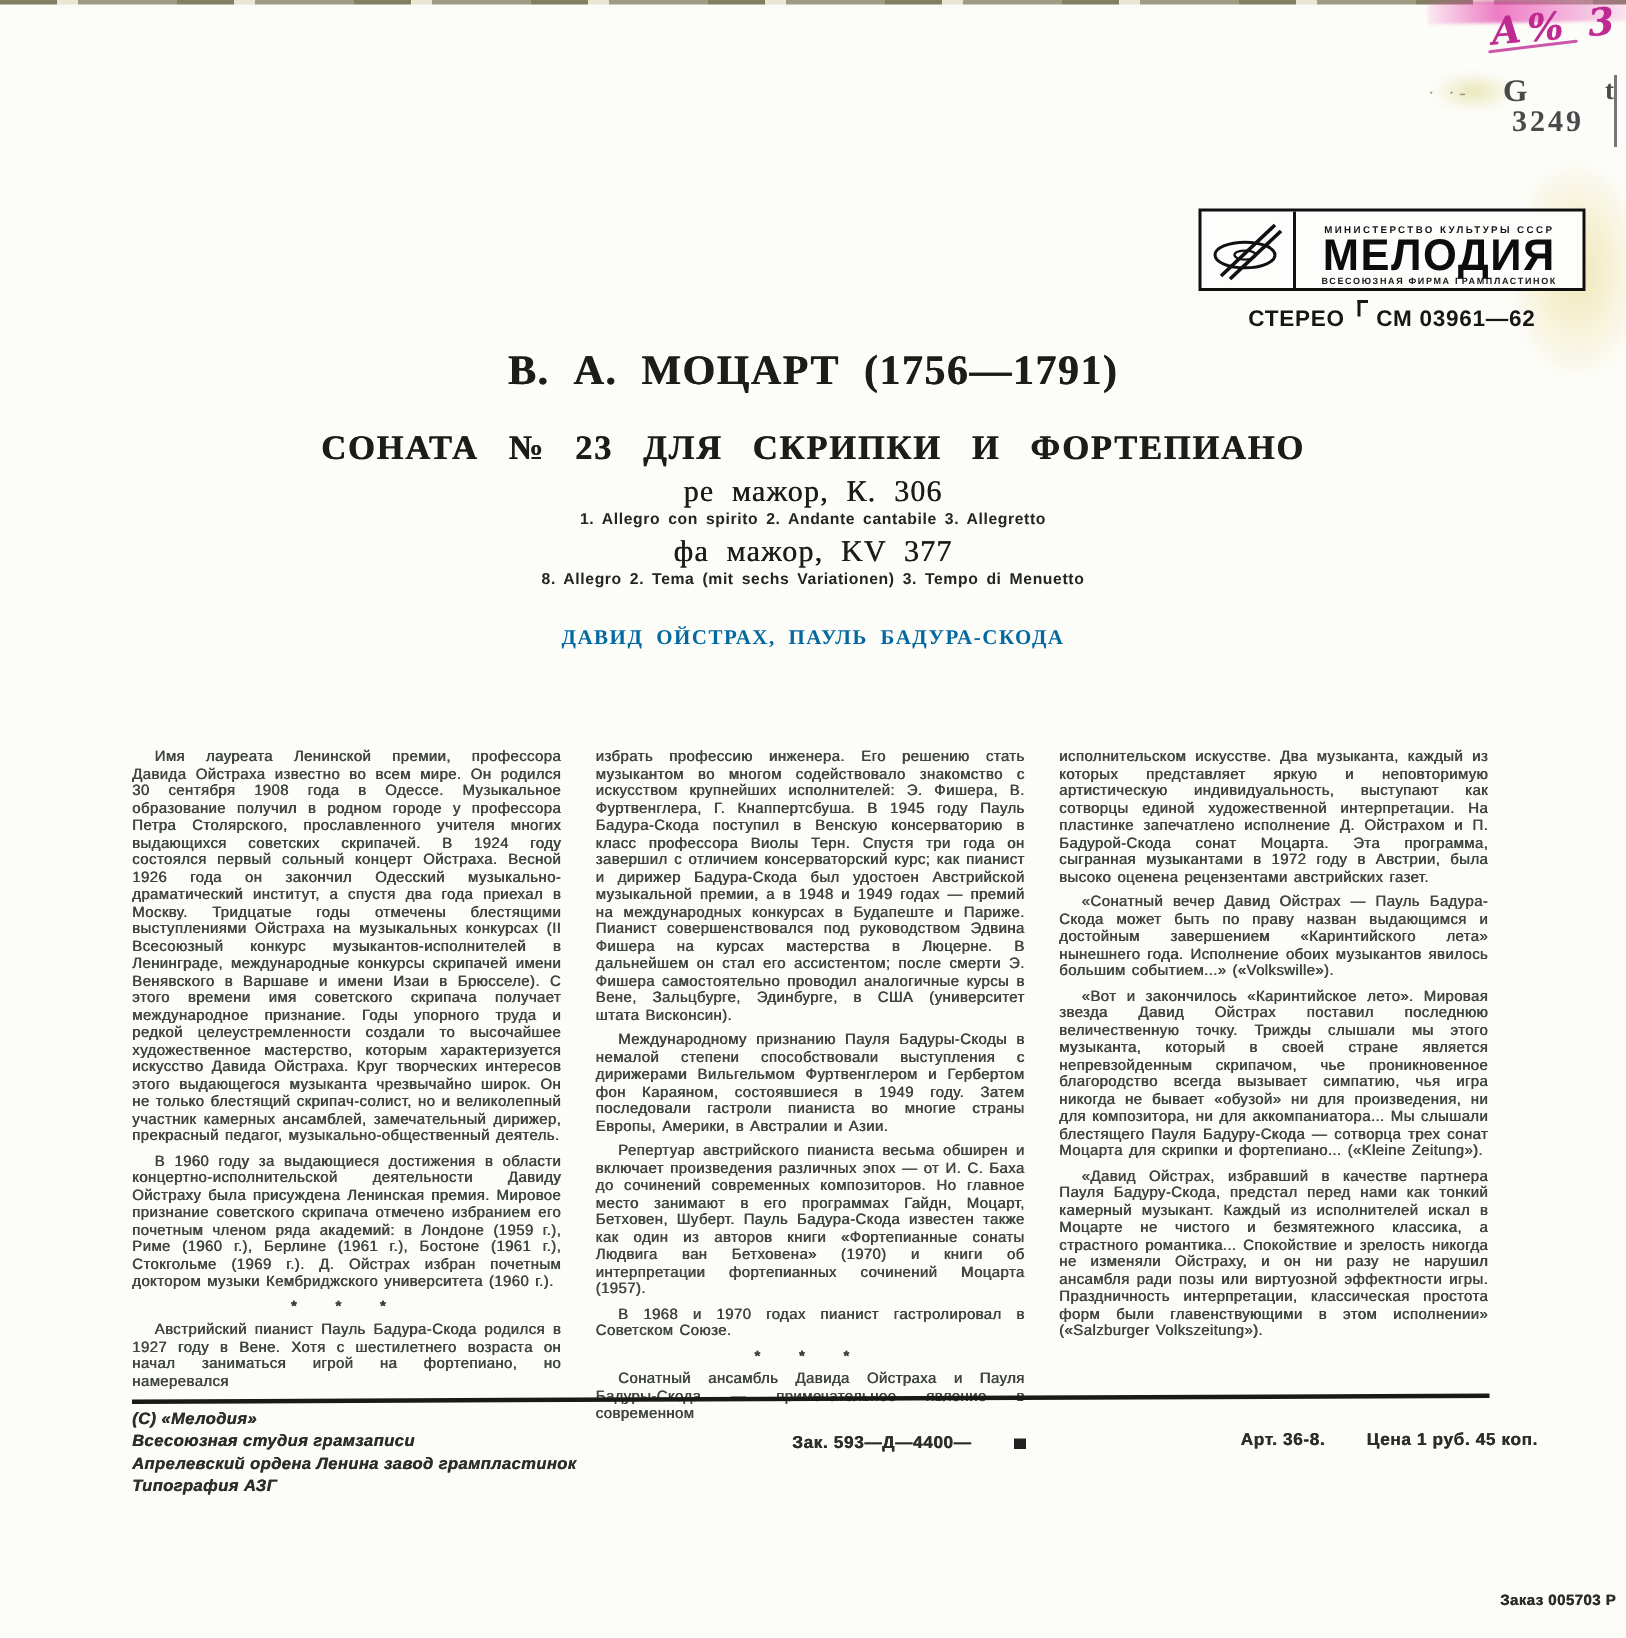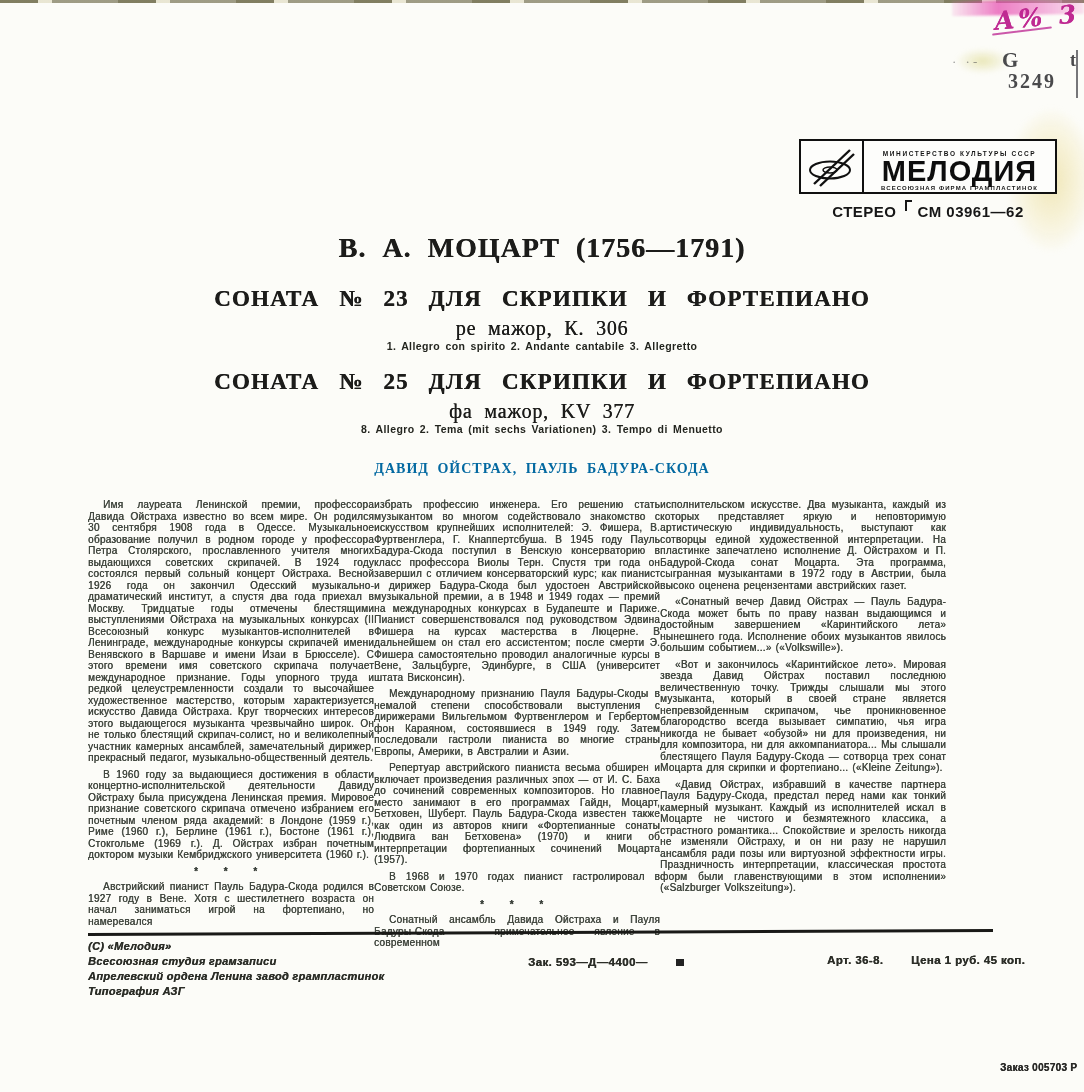--- a/index.html
+++ b/index.html
@@ -53,21 +53,21 @@
     font-family:"Liberation Serif",serif;}
   .composer{font-size:28px;font-weight:600;word-spacing:8px;letter-spacing:1px;text-shadow:.4px 0 0 currentColor;}
   .work-title{font-size:23px;font-weight:700;word-spacing:13px;letter-spacing:1.2px;margin-top:22px;text-shadow:.4px 0 0 currentColor;}
   .work-key{font-size:20px;word-spacing:6px;letter-spacing:.8px;margin-top:5px;text-shadow:.3px 0 0 currentColor;}
   .movements{font-family:"Liberation Sans",sans-serif;font-size:10.5px;font-weight:bold;color:#23251f;
     letter-spacing:.4px;word-spacing:2px;}
   .work2{margin-top:17px;}
   .performers{font-size:14px;font-weight:bold;letter-spacing:1px;word-spacing:4px;margin-top:26px;color:#0369a1;}
 
   
-  .columns{position:absolute;left:88px;top:499px;width:902px;display:flex;}
+  .columns{position:absolute;left:88px;top:499px;width:902px;display:flex;gap:23px;}
   .col{width:286px;flex:0 0 286px;text-align:justify;color:#40463e;
     font-size:10px;line-height:11.5px;letter-spacing:.25px;word-spacing:1px;
     text-shadow:.35px 0 0 currentColor;}
   .col p{margin:0 0 5px 0;text-indent:15px;}
   .col p.cont{text-indent:0;}
   .sep{text-align:center;text-indent:0!important;letter-spacing:11px;font-weight:bold;font-size:10px;
     margin:2px 0 4px 0;color:#3a403a;}
 
   
   .footer-rule{position:absolute;left:88px;top:931px;width:905px;height:2.5px;background:#191917;transform:rotate(-.25deg);}
@@ -118,21 +118,20 @@
   </div>
   <div class="catalog-line">
     <span>СТЕРЕО</span><span class="grade-mark"></span><span>СМ 03961—62</span>
   </div>
 
   <div class="headings">
     <div class="composer">В. А. МОЦАРТ (1756—1791)</div>
     <div class="work-title">СОНАТА № 23 ДЛЯ СКРИПКИ И ФОРТЕПИАНО</div>
     <div class="work-key">ре мажор, К. 306</div>
     <div class="movements">1. Allegro con spirito 2. Andante cantabile 3. Allegretto</div>
-    <div class="work-title work2">СОНАТА № 25 ДЛЯ СКРИПКИ И ФОРТЕПИАНО</div>
     <div class="work-key">фа мажор, KV 377</div>
     <div class="movements">8. Allegro 2. Tema (mit sechs Variationen) 3. Tempo di Menuetto</div>
     <div class="performers">ДАВИД ОЙСТРАХ, ПАУЛЬ БАДУРА-СКОДА</div>
   </div>
 
   <div class="columns">
     <div class="col">
       <p>Имя лауреата Ленинской премии, профессора Давида Ойстраха известно во всем мире. Он родился 30 сентября 1908 года в Одессе. Музыкальное образование получил в родном городе у профессора Петра Столярского, прославленного учителя многих выдающихся советских скрипачей. В 1924 году состоялся первый сольный концерт Ойстраха. Весной 1926 года он закончил Одесский музыкально-драматический институт, а спустя два года приехал в Москву. Тридцатые годы отмечены блестящими выступлениями Ойстраха на музыкальных конкурсах (II Всесоюзный конкурс музыкантов-исполнителей в Ленинграде, международные конкурсы скрипачей имени Венявского в Варшаве и имени Изаи в Брюсселе). С этого времени имя советского скрипача получает международное признание. Годы упорного труда и редкой целеустремленности создали то высочайшее художественное мастерство, которым характеризуется искусство Давида Ойстраха. Круг творческих интересов этого выдающегося музыканта чрезвычайно широк. Он не только блестящий скрипач-солист, но и великолепный участник камерных ансамблей, замечательный дирижер, прекрасный педагог, музыкально-общественный деятель.</p>
       <p>В 1960 году за выдающиеся достижения в области концертно-исполнительской деятельности Давиду Ойстраху была присуждена Ленинская премия. Мировое признание советского скрипача отмечено избранием его почетным членом ряда академий: в Лондоне (1959 г.), Риме (1960 г.), Берлине (1961 г.), Бостоне (1961 г.), Стокгольме (1969 г.). Д. Ойстрах избран почетным доктором музыки Кембриджского университета (1960 г.).</p>
       <div class="sep">* * *</div>

